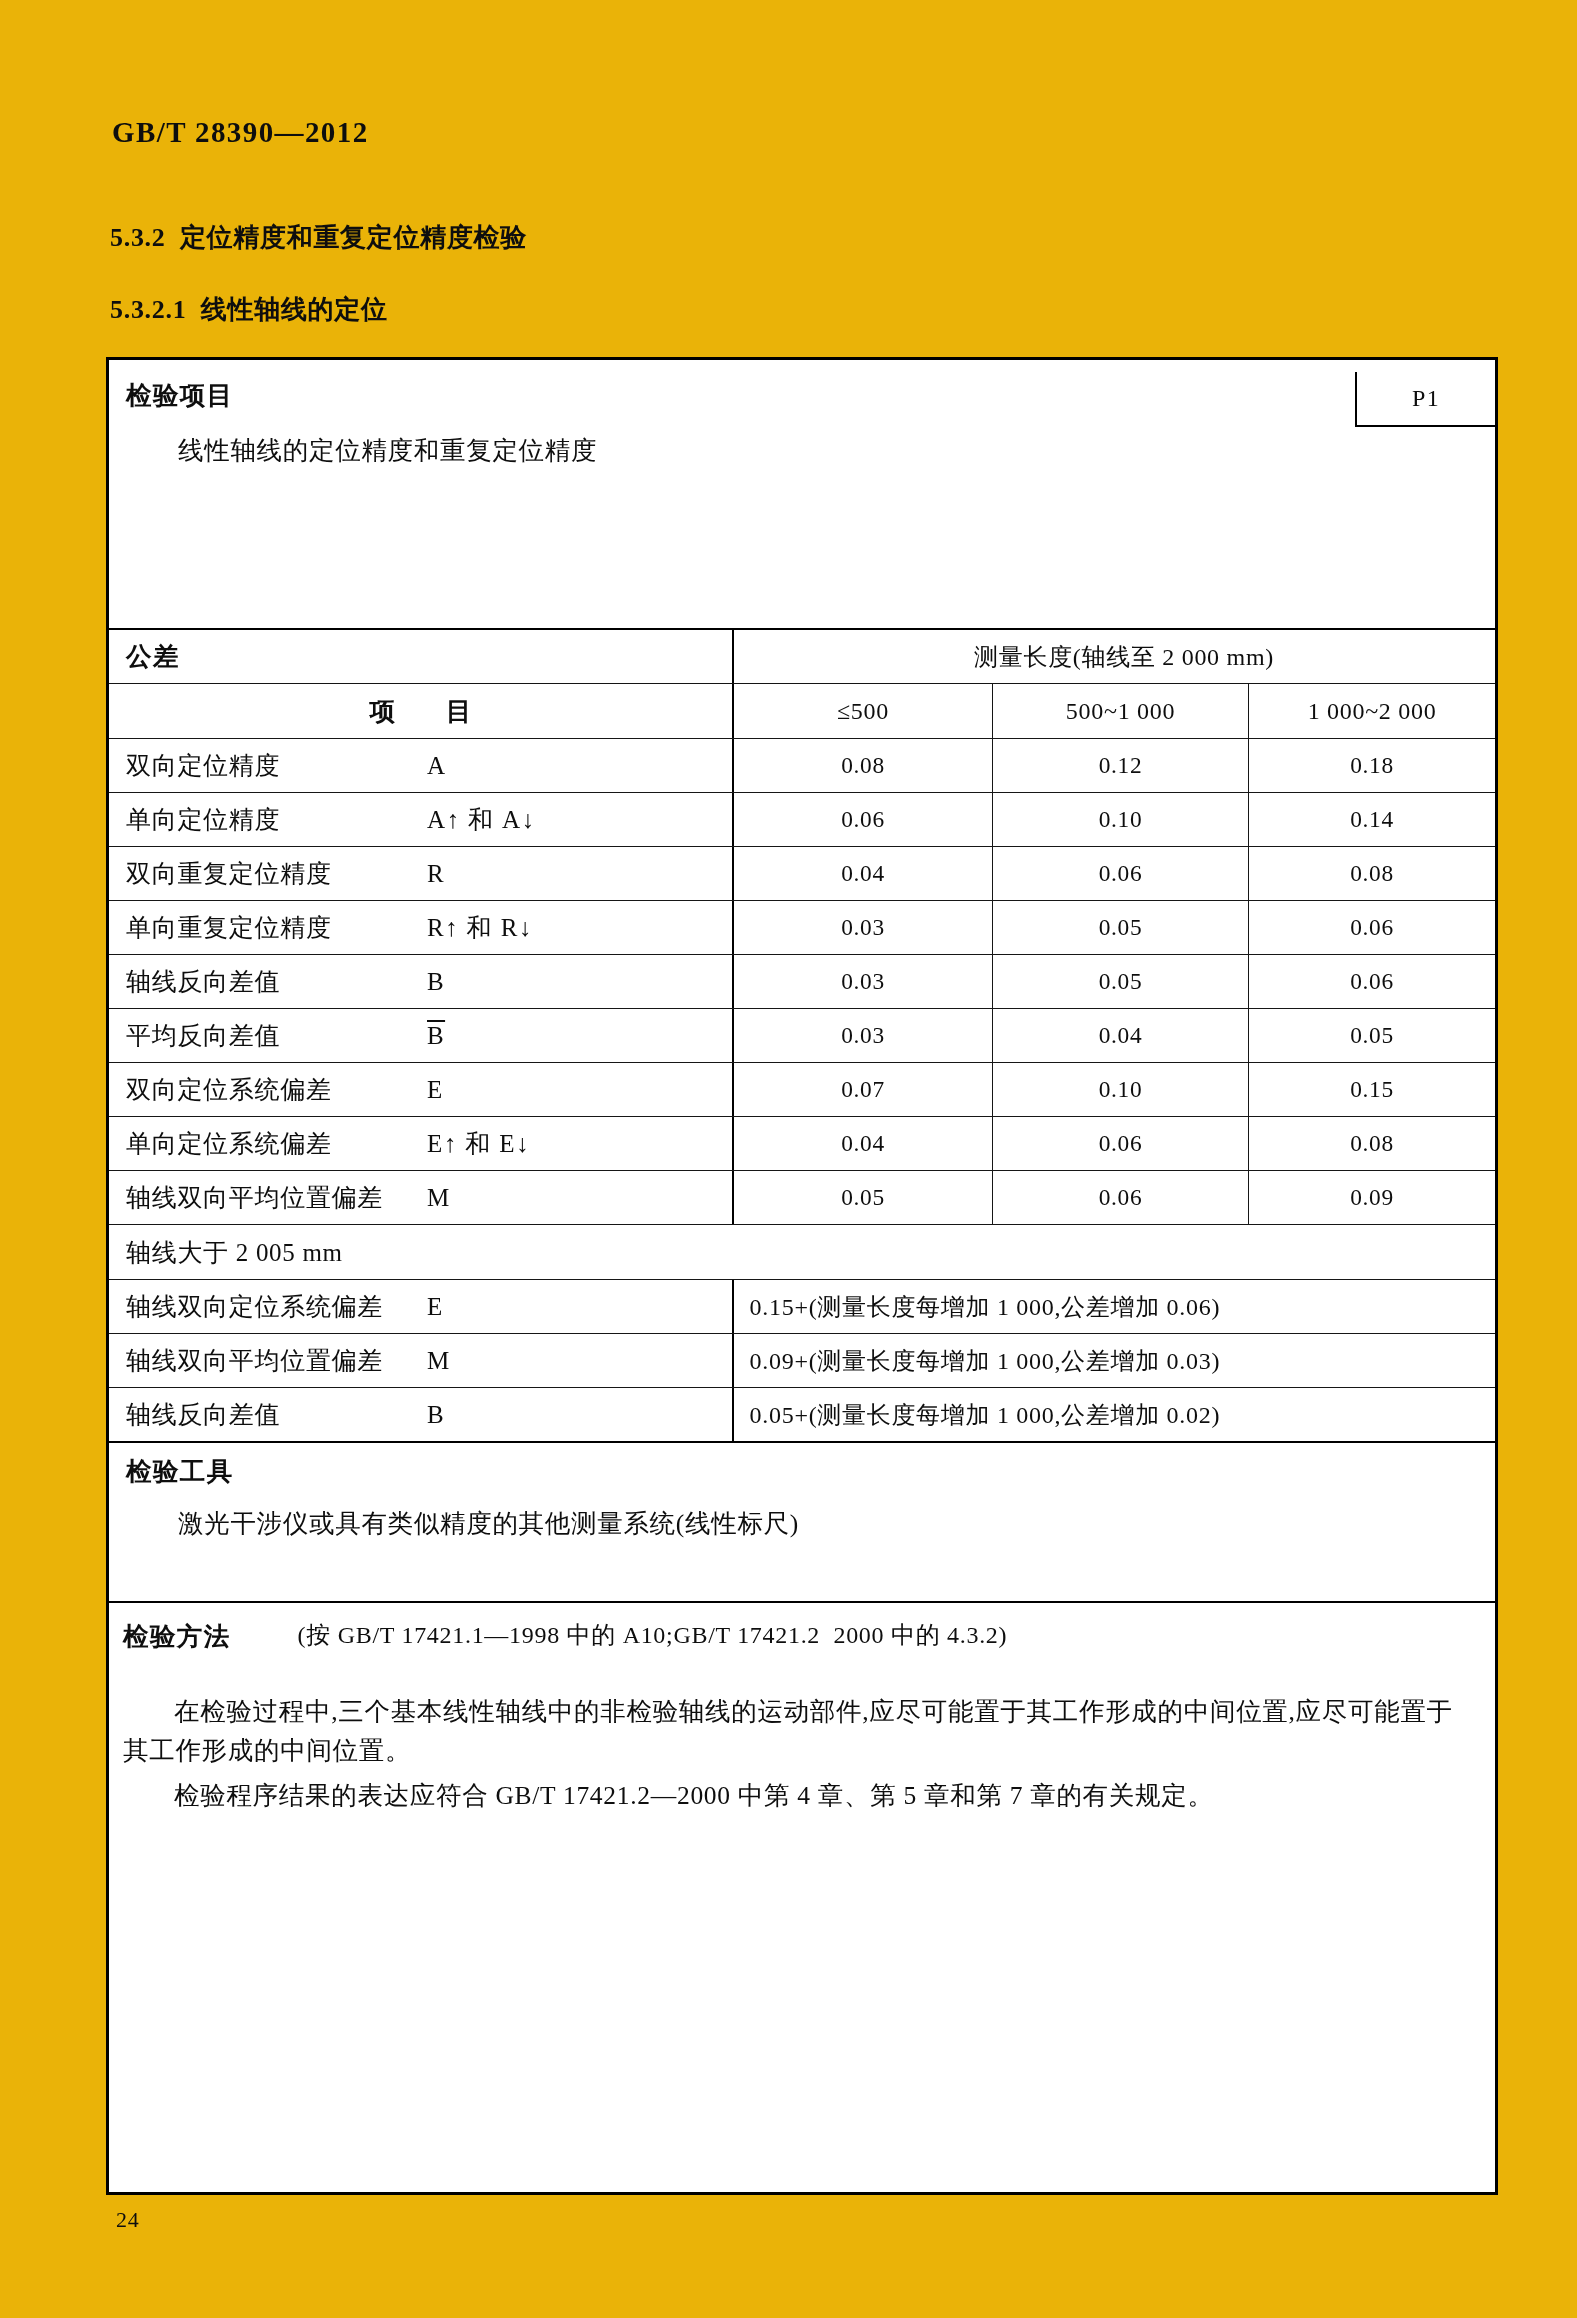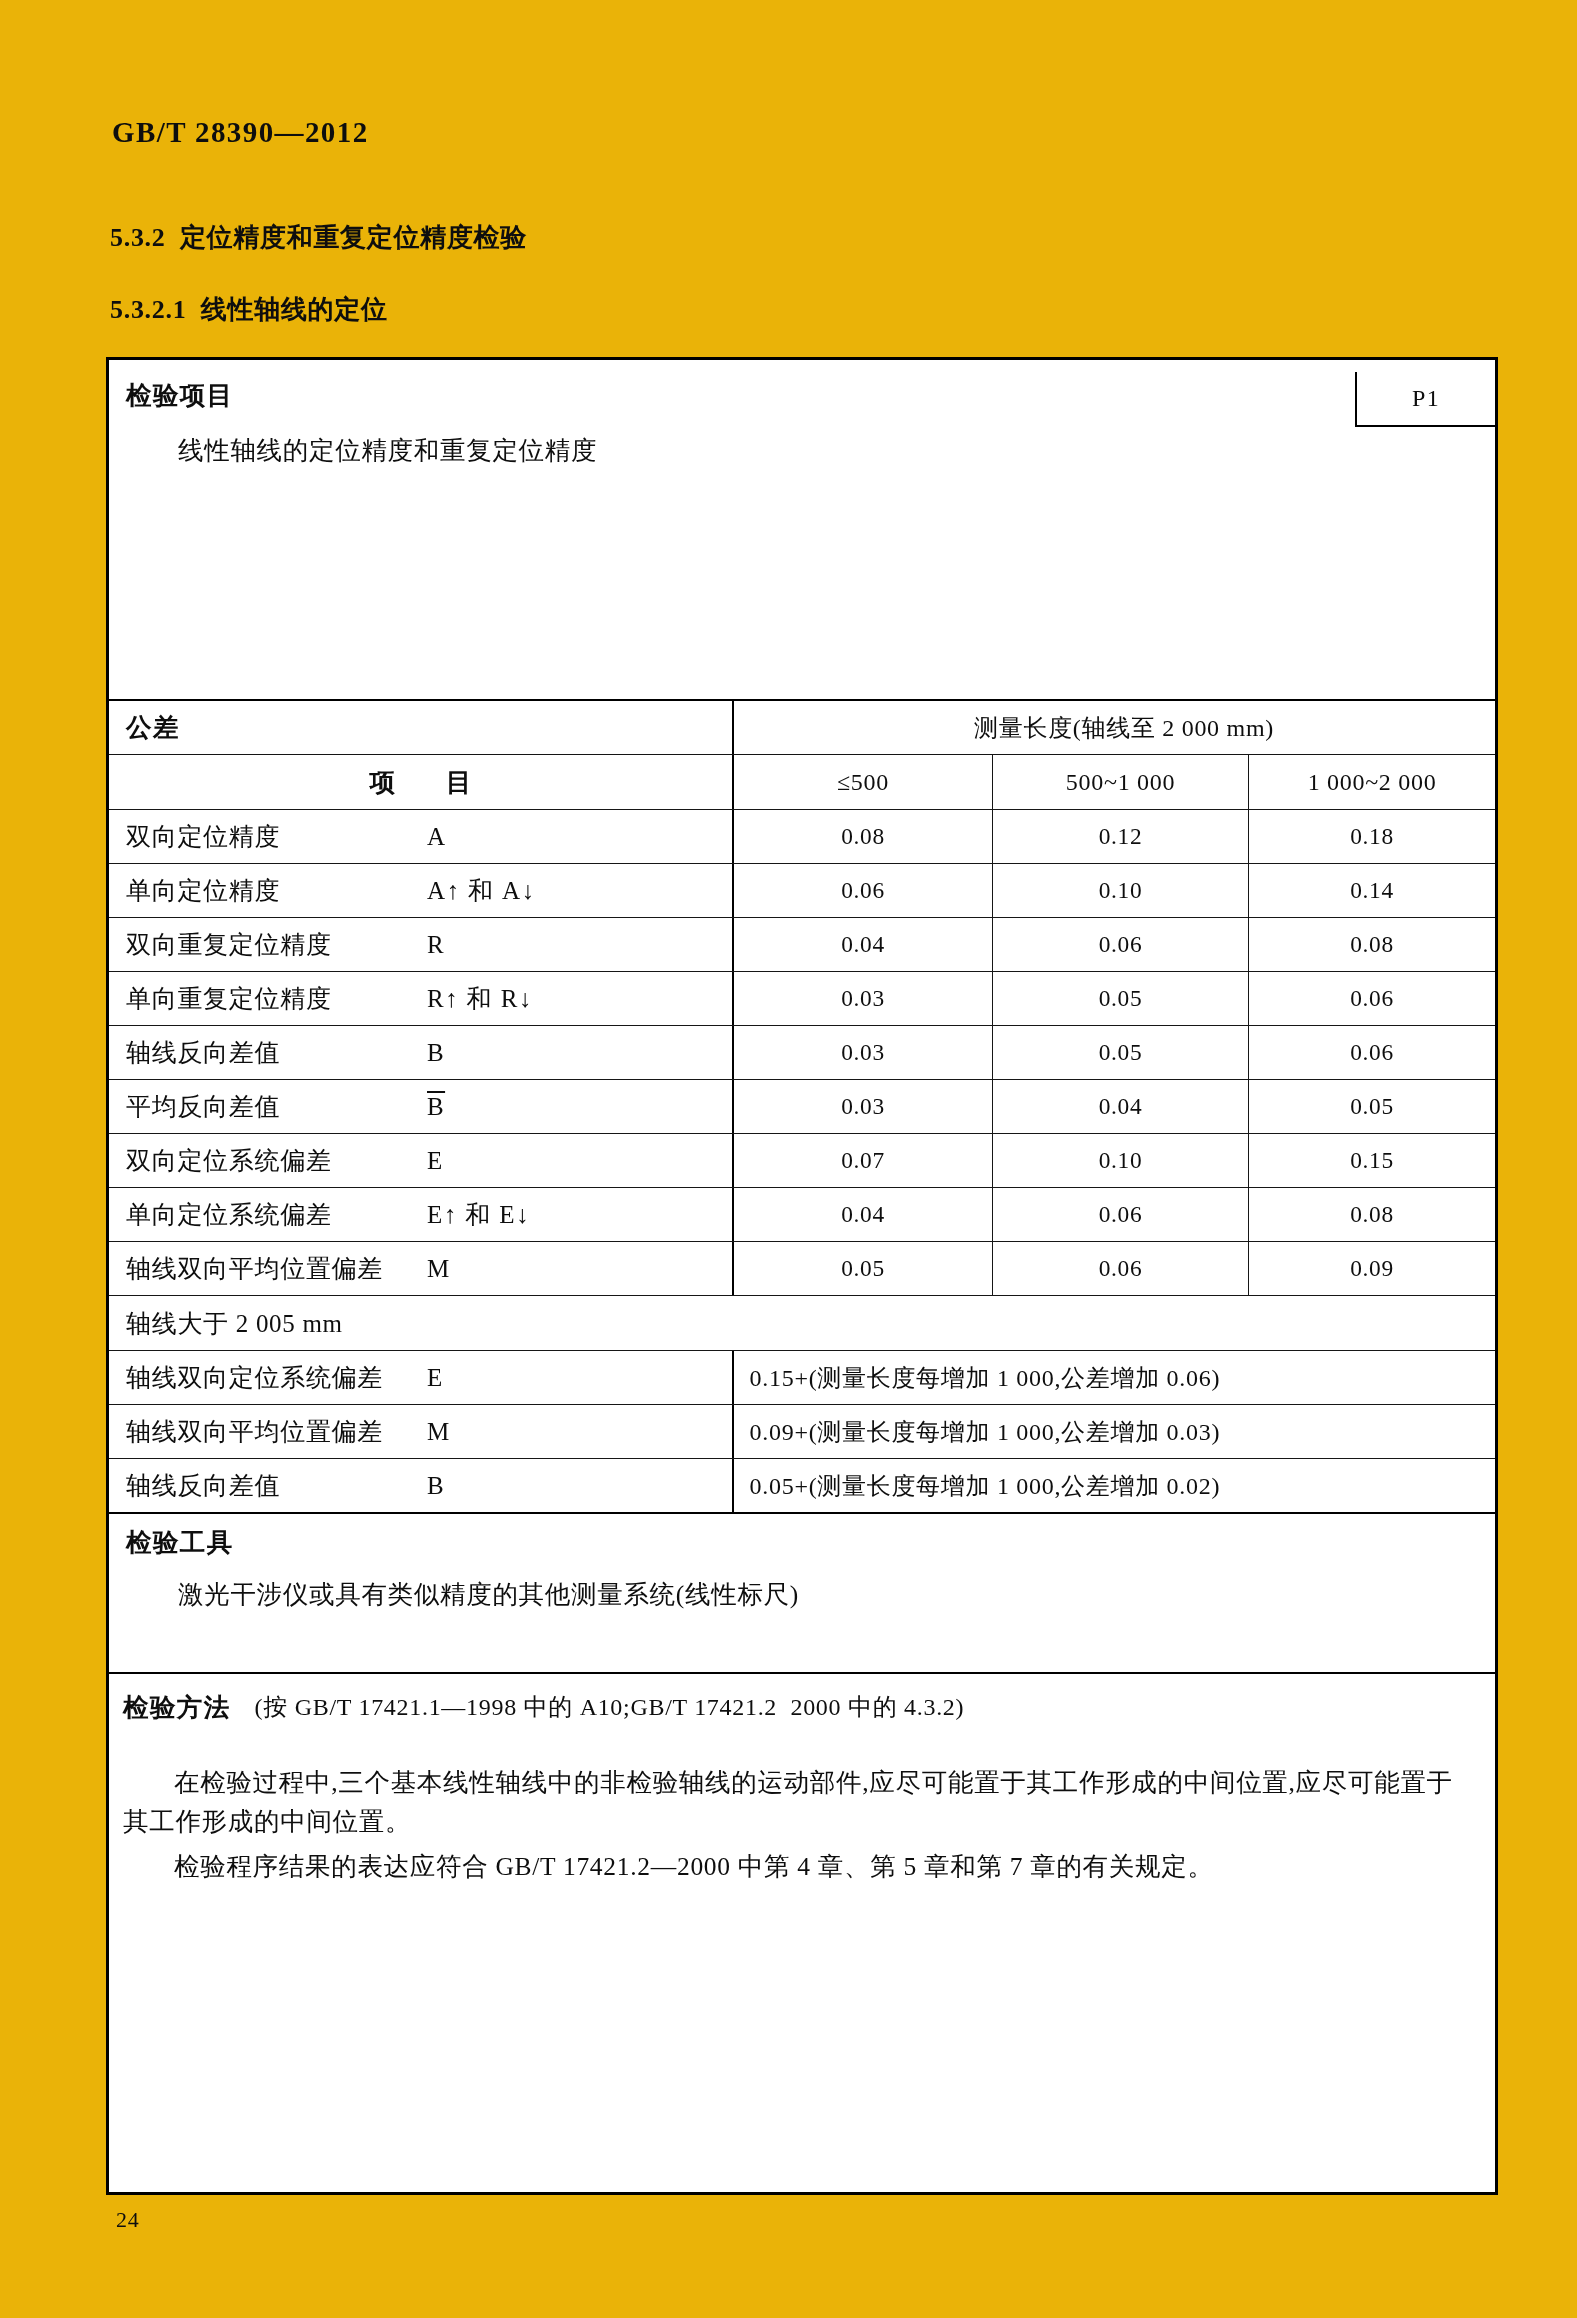--- a/index.html
+++ b/index.html
@@ -20,21 +20,21 @@
   .heading.h2{top:292px;text-align:right;}
 
   .insp-table{
     position:absolute;left:106px;top:357px;
     width:1392px;height:1838px;
     border:3.5px solid #000;
     box-sizing:border-box;
     display:flex;flex-direction:column;
     background:#fff;
   }
-  .sec-top{position:relative;height:339px;box-sizing:border-box;padding:18.4px 0 0 17px;}
+  .sec-top{position:relative;height:268px;box-sizing:border-box;padding:18.4px 0 0 17px;}
   .cell-label{font-size:25.5px;font-weight:bold;letter-spacing:1.4px;}
   .p1-box{
     position:absolute;top:12px;right:0;width:140px;height:55px;
     border-left:2.1px solid #000;border-bottom:2.1px solid #000;
     box-sizing:border-box;
     display:flex;align-items:center;justify-content:center;
     font-size:24px;letter-spacing:1.4px;
   }
   .insp-item-text{margin-top:20px;margin-left:52px;font-size:25.5px;letter-spacing:0.7px;}
 
@@ -62,21 +62,21 @@
 
   .over-row{height:55px;border-top:1.4px solid #161616;align-items:center;display:flex;
     padding-left:17px;font-size:25px;letter-spacing:0.7px;box-sizing:border-box;white-space:pre;}
   .formula-row{height:54px;border-top:1.4px solid #161616;}
   .formula-row .formula{flex:1;padding-left:15.6px;font-size:24px;letter-spacing:0.7px;white-space:pre;}
 
   .tools-sec{height:160px;border-top:2.1px solid #000;box-sizing:border-box;padding:11.3px 0 0 17px;}
   .tools-text{margin-top:17px;margin-left:52px;font-size:25.5px;letter-spacing:0.7px;}
 
   .method-sec{flex:1;border-top:2.1px solid #000;box-sizing:border-box;padding:15.6px 21px 0 14px;}
-  .method-line{display:flex;align-items:center;}
+  .method-line{display:flex;align-items:flex-start;gap:43px;}
   .method-label{font-size:25.5px;font-weight:bold;letter-spacing:1.4px;}
   .method-text{margin-left:24px;font-size:24px;letter-spacing:0.7px;white-space:pre-wrap;}
   .method-paras{margin-top:38px;}
   .para{font-size:25.5px;line-height:1.55;text-indent:2em;letter-spacing:0.7px;margin:0 0 5.7px 0;}
 
   .page-number{position:absolute;left:116px;top:2207px;font-size:22px;letter-spacing:0.7px;}
 </style>
 </head>
 <body>
 

